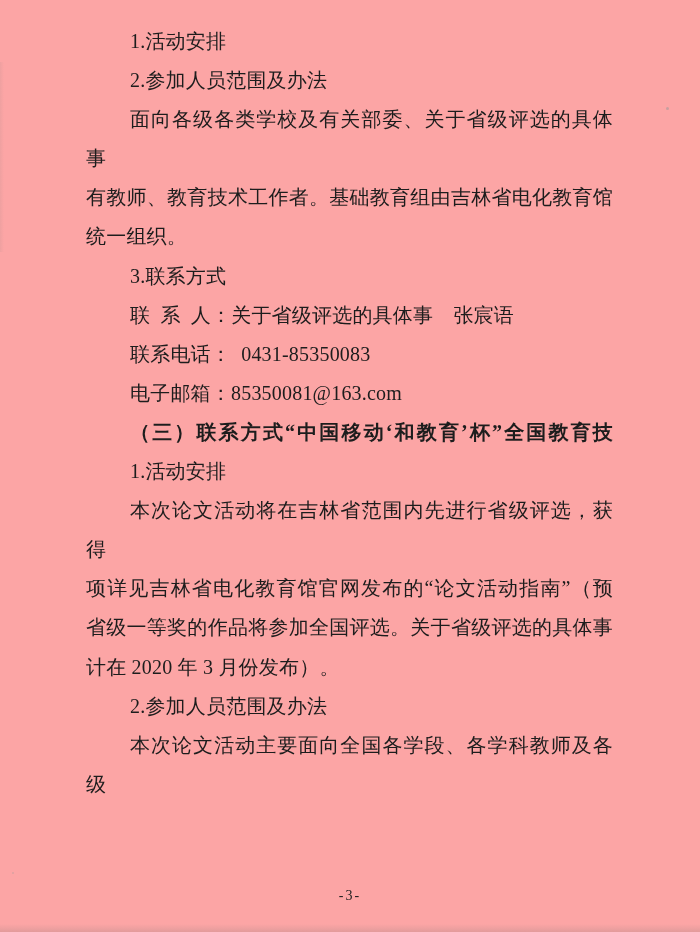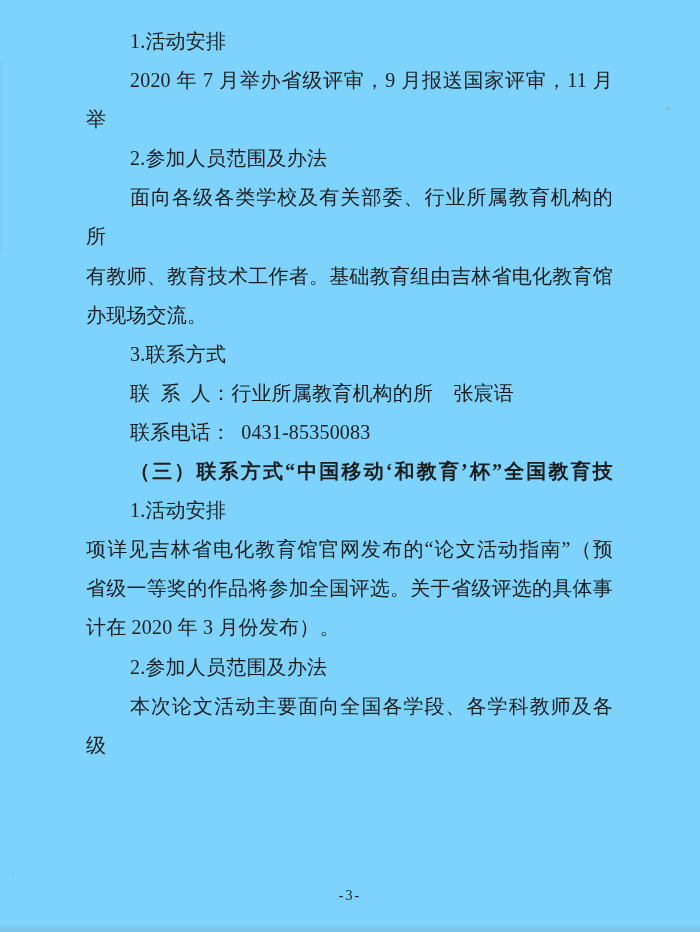--- a/index.html
+++ b/index.html
@@ -4,21 +4,21 @@
 <style>
   html, body {
     margin: 0;
     padding: 0;
     background: #ffffff;
   }
   .page {
     position: relative;
     width: 700px;
     height: 932px;
-    background: #7dd3fc;
+    background: #fca5a5;
     overflow: hidden;
     font-family: "Liberation Serif", "DejaVu Serif", serif;
     color: #1d1d1d;
   }
   .content {
     position: absolute;
     left: 86px;
     top: 22px;
     width: 527px;
   }
@@ -71,30 +71,31 @@
 </style>
 </head>
 <body>
 
 <div class="page">
 
   <div class="left-smudge"></div>
 
   <div class="content">
       <div class="line indent">1.活动安排</div>
-      <div class="line indent just">2020 年 7 月举办省级评审，9 月报送国家评审，11 月举</div>
       <div class="line indent">2.参加人员范围及办法</div>
-      <div class="line indent just">面向各级各类学校及有关部委、行业所属教育机构的所</div>
+      <div class="line indent just">面向各级各类学校及有关部委、关于省级评选的具体事</div>
       <div class="line just">有教师、教育技术工作者。基础教育组由吉林省电化教育馆</div>
-      <div class="line">办现场交流。</div>
+      <div class="line">统一组织。</div>
       <div class="line indent">3.联系方式</div>
-      <div class="line indent">联 系 人：行业所属教育机构的所　张宸语</div>
+      <div class="line indent">联 系 人：关于省级评选的具体事　张宸语</div>
       <div class="line indent">联系电话： 0431-85350083</div>
+      <div class="line indent">电子邮箱：85350081@163.com</div>
       <div class="line indent just bold">（三）联系方式“中国移动‘和教育’杯”全国教育技</div>
       <div class="line indent">1.活动安排</div>
+      <div class="line indent just">本次论文活动将在吉林省范围内先进行省级评选，获得</div>
       <div class="line just">项详见吉林省电化教育馆官网发布的“论文活动指南”（预</div>
       <div class="line just">省级一等奖的作品将参加全国评选。关于省级评选的具体事</div>
       <div class="line">计在 2020 年 3 月份发布）。</div>
       <div class="line indent">2.参加人员范围及办法</div>
       <div class="line indent just">本次论文活动主要面向全国各学段、各学科教师及各级</div>
     </div>
 
   <div class="footer">-3-</div>
 
   <div class="speck speck-1"></div>

